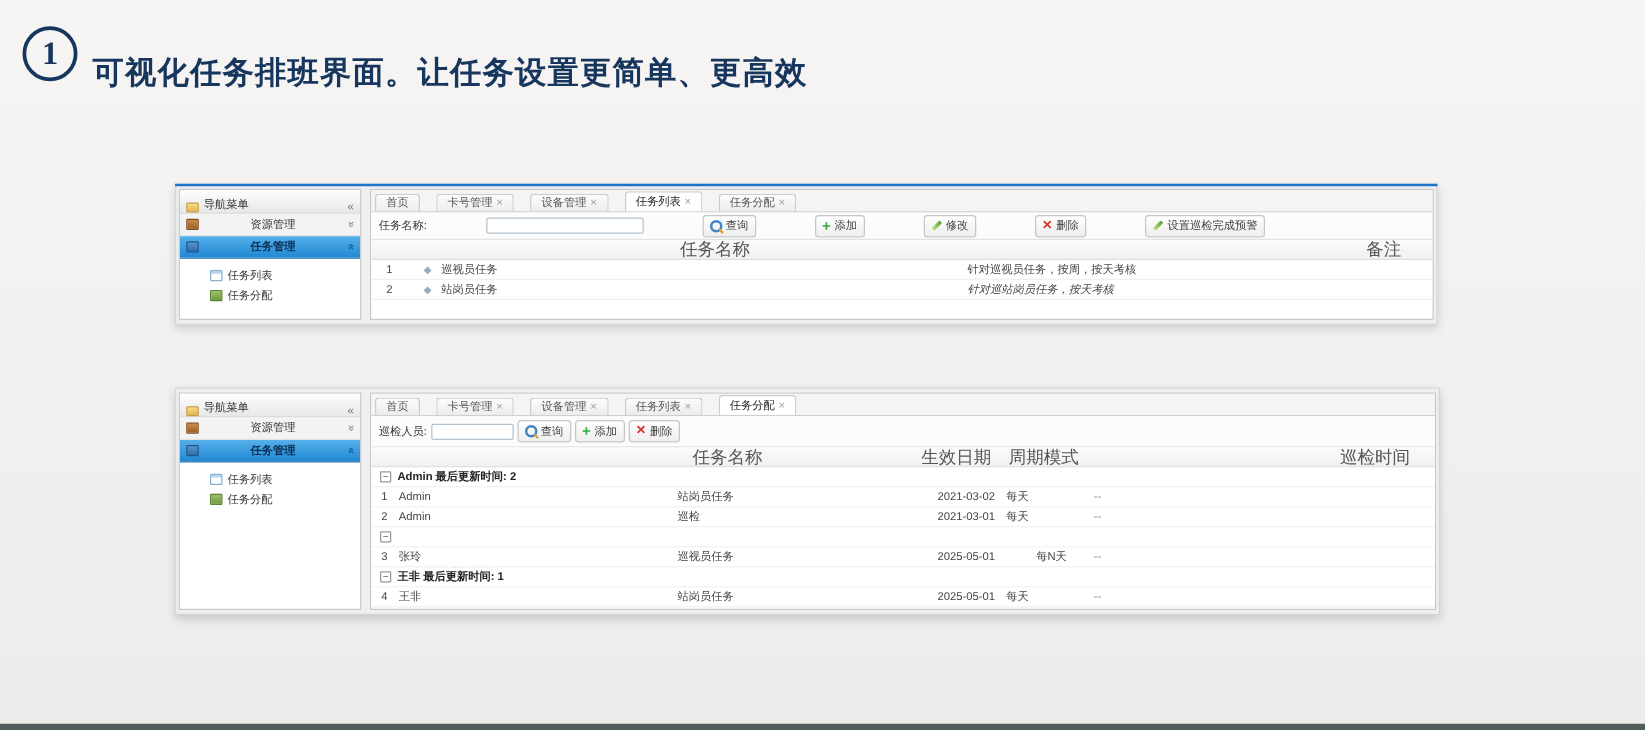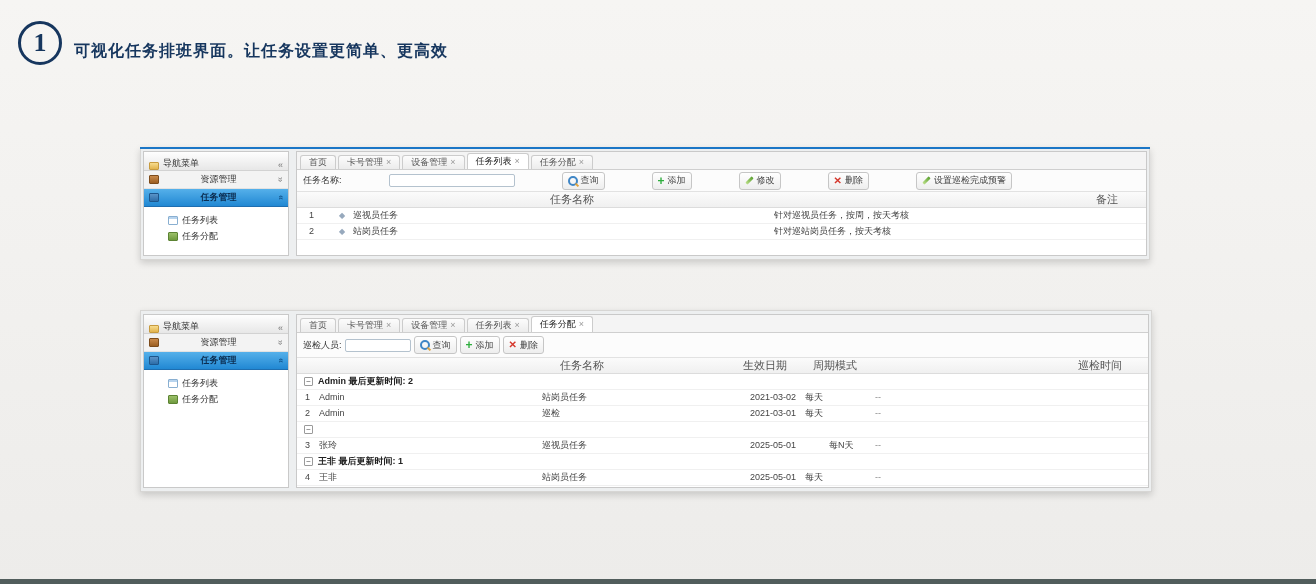--- a/index.html
+++ b/index.html
@@ -6,21 +6,21 @@
   .slide{position:relative;width:1316px;height:584px;overflow:hidden;
          background:linear-gradient(180deg,#f6f5f3 0%,#f1f0ee 55%,#edecea 100%);
          font-family:"Liberation Sans",sans-serif;}
   .bottombar{position:absolute;left:0;bottom:0;width:100%;height:5px;background:#515d5c;}
 
   
   .badge{position:absolute;left:18px;top:21px;width:38px;height:38px;border:3px solid #16365e;
          border-radius:50%;color:#16365e;font-family:"Liberation Serif",serif;font-weight:bold;
          font-size:26px;display:flex;align-items:center;justify-content:center;}
   .slide-title{position:absolute;left:74px;top:41px;color:#16365e;font-family:"Liberation Serif",serif;
-         font-weight:bold;font-size:16px;letter-spacing:1px;white-space:nowrap;text-align:center;}
+         font-weight:bold;font-size:25px;letter-spacing:1px;white-space:nowrap;text-align:center;}
 
   
   .shot{position:absolute;background:#edeff0;border:1px solid #d7d6d4;box-shadow:0 3px 7px rgba(0,0,0,.16);box-sizing:border-box;}
   .shot1{left:140px;top:147px;width:1010px;height:113px;}
   .shot2{left:140px;top:310px;width:1012px;height:182px;}
   .topline{position:absolute;left:-1px;top:-1px;right:-1px;height:2px;background:#1b76c6;}
 
   
   .sidebar{position:absolute;left:2px;top:3px;bottom:3px;width:146px;background:#fff;border:1px solid #c9c9c9;box-sizing:border-box;}
   .nav-header{height:18px;display:flex;align-items:flex-end;gap:4px;padding:0 5px;
@@ -37,41 +37,41 @@
   .chev.up{transform:rotate(90deg);color:#14578f;font-weight:bold;}
   .ic{width:10px;height:9px;display:inline-block;border-radius:1px;box-sizing:border-box;flex:none;}
   .ic.folder{background:linear-gradient(#f7dc8e,#e2b44e);border:1px solid #c79b3f;height:8px;}
   .ic.resource{background:linear-gradient(#c98a4b,#9c5f22);border:1px solid #7d4c1c;}
   .ic.taskmgr{background:linear-gradient(#5a93c8,#2d6da8);border:1px solid #1d568c;}
   .ic.tasklist{background:#fff;border:1px solid #89afd1;box-shadow:inset 0 2px 0 #b8d4ee;}
   .ic.taskassign{background:linear-gradient(#9cc06a,#6f9a3e);border:1px solid #5c8333;}
 
   
   .main{position:absolute;left:155px;top:3px;right:2px;bottom:3px;background:#fff;border:1px solid #c9c9c9;box-sizing:border-box;overflow:hidden;}
-  .tabstrip{height:18px;background:#f4f4f4;border-bottom:1px solid #cfcfcf;display:flex;align-items:flex-end;gap:2px;
+  .tabstrip{height:18px;background:#f4f4f4;border-bottom:1px solid #cfcfcf;display:flex;align-items:flex-end;gap:13px;
          padding:2px 0 0 3px;box-sizing:border-box;}
   .tab{display:flex;align-items:center;gap:3px;height:14px;padding:0 8px;background:linear-gradient(#fcfcfc,#ececec);
          border:1px solid #ccc;border-bottom:none;border-radius:3px 3px 0 0;font-size:9px;color:#555;box-sizing:border-box;white-space:nowrap;}
   .tab.active{background:#fff;height:16px;color:#222;}
   .tab .x{font-size:9px;color:#9a9a9a;line-height:1;}
   .toolbar{display:flex;align-items:center;gap:3px;padding:0 6px;border-bottom:1px solid #e2e2e2;background:#fcfcfc;font-size:9px;color:#333;}
   .shot1 .toolbar{height:21px;gap:47px;}
   .shot2 .toolbar{height:24px;}
   .flabel{white-space:nowrap;}
   .input{height:13px;background:#fff;border:1px solid #b4c2ce;border-radius:2px;display:inline-block;box-sizing:border-box;}
   .btn{display:inline-flex;align-items:center;gap:3px;height:16px;padding:0 5px;border:1px solid #c6c6c6;border-radius:3px;
          background:linear-gradient(#ffffff,#eeeeee);font-size:9px;color:#444;white-space:nowrap;}
   .ic-search{width:6px;height:6px;border:2px solid #3f86c6;border-radius:50%;position:relative;display:inline-block;box-sizing:content-box;}
   .ic-search::after{content:"";position:absolute;width:4px;height:2px;background:#dfa23c;right:-3px;bottom:-2px;transform:rotate(45deg);}
   .ic-plus{color:#2fae3e;font-weight:bold;font-size:12px;line-height:1;}
   .ic-pencil{width:9px;height:3px;background:linear-gradient(90deg,#bde08b,#59a02e);border-radius:1px;transform:rotate(-45deg);display:inline-block;}
   .ic-x{color:#d5372c;font-weight:bold;font-size:10px;line-height:1;}
 
   
-  .thead{position:relative;height:15px;background:linear-gradient(#fbfbfb,#f0f0f0);border-bottom:1px solid #dcdcdc;font-size:11px;color:#555;}
+  .thead{position:relative;height:15px;background:linear-gradient(#fbfbfb,#f0f0f0);border-bottom:1px solid #dcdcdc;font-size:14px;color:#555;}
   .thead .h{position:absolute;top:0;line-height:15px;text-align:center;}
   .trow{position:relative;height:15px;border-bottom:1px solid #f0f0f0;font-size:9px;color:#444;background:#fff;}
   .trow .c{position:absolute;top:0;line-height:15px;white-space:nowrap;}
   .trow.group .c{font-weight:bold;color:#222;}
   .gicon{position:absolute;left:7px;top:3px;width:9px;height:9px;border:1px solid #9a9a9a;border-radius:1px;background:#fff;
          font-size:8px;line-height:7px;text-align:center;color:#555;box-sizing:border-box;}
   .marker{color:#97a9bd;font-size:8px;}
   .muted{color:#888;}
 </style>
 </head>
@@ -170,21 +170,21 @@
       <div class="trow">
         <span class="c" style="left:12px;">1</span>
         <span class="c marker" style="left:42px;">◆</span>
         <span class="c" style="left:56px;">巡视员任务</span>
         <span class="c" style="left:477px;">针对巡视员任务，按周，按天考核</span>
       </div>
       <div class="trow">
         <span class="c" style="left:12px;">2</span>
         <span class="c marker" style="left:42px;">◆</span>
         <span class="c" style="left:56px;">站岗员任务</span>
-        <span class="c" style="left:477px;">针对巡站岗员任务，按天考核</span>
+        <span class="c" style="left:477px;font-style:italic;">针对巡站岗员任务，按天考核</span>
       </div>
     </div>
   </div>
 
   <div class="shot shot2">
 
     <div class="sidebar">
       <div class="nav-header">
         <span class="ic folder"></span>
         <span class="lbl">导航菜单</span>

